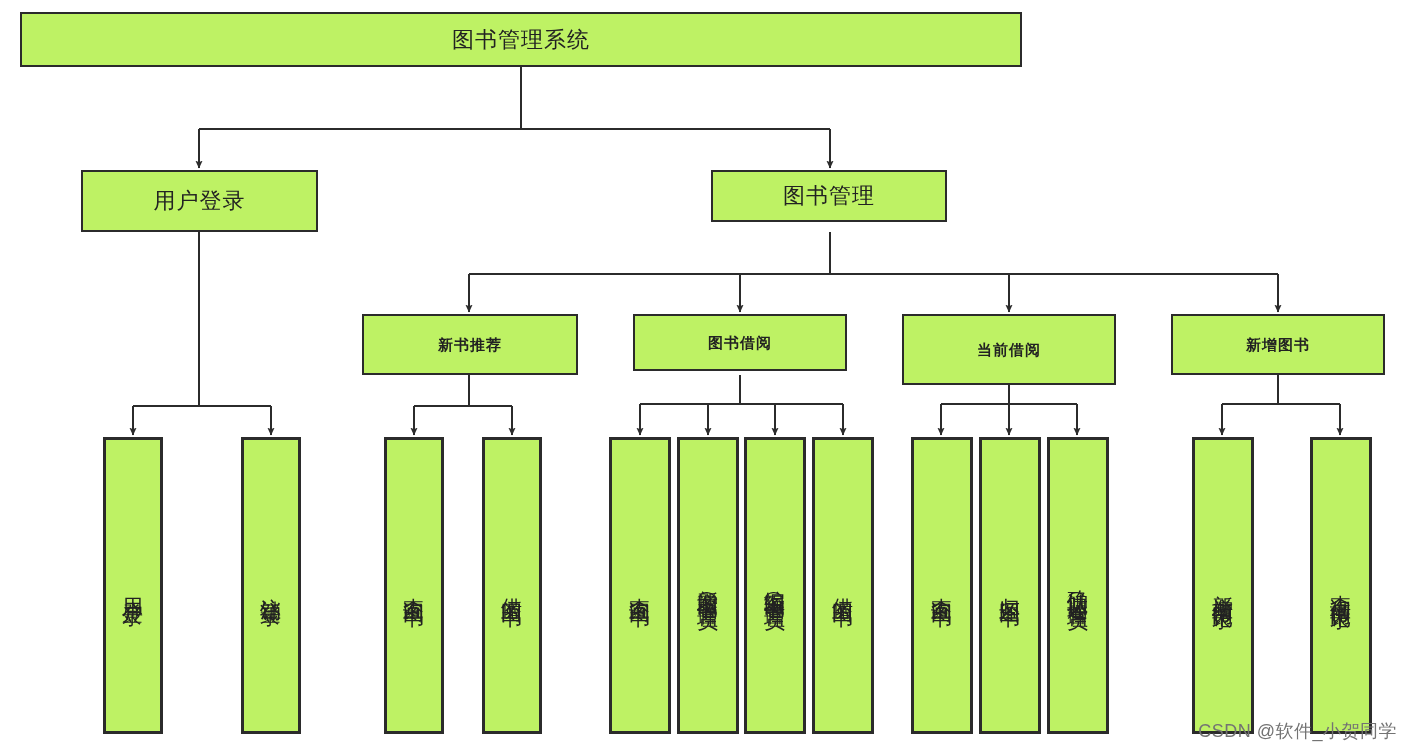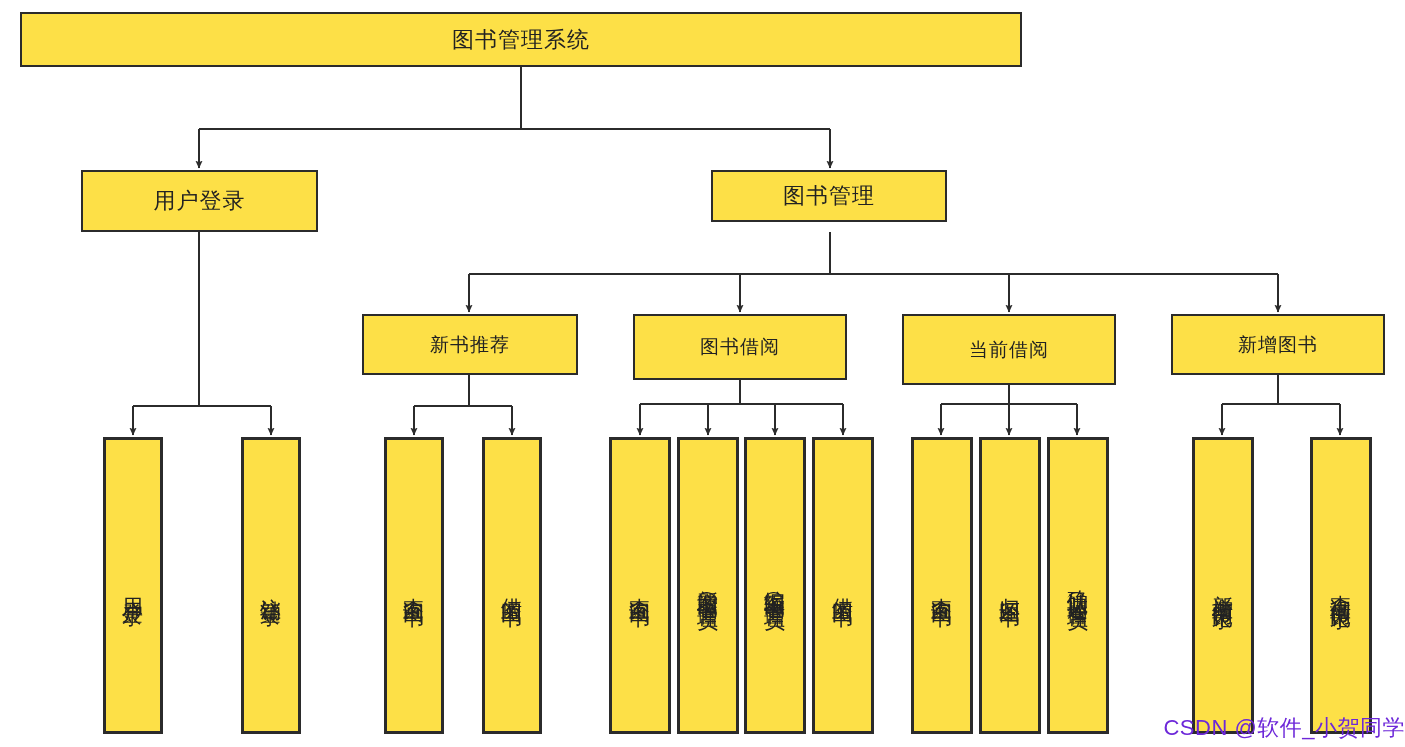--- a/index.html
+++ b/index.html
@@ -15,21 +15,21 @@
     background:#ffffff;
   }
   svg#connector-layer{
     position:absolute;left:0;top:0;
     width:1405px;height:747px;
     pointer-events:none;
   }
   .node{
     position:absolute;
     box-sizing:border-box;
-    background:#fde047;
+    background:#bef264;
     border:2px solid #2b2b2b;
     display:flex;
     align-items:center;
     justify-content:center;
     color:#2b2b2b;
   }
   .node-label{
     font-size:21px;
     line-height:1.15;
     letter-spacing:1px;
@@ -43,28 +43,28 @@
     writing-mode:vertical-rl;
     text-orientation:upright;
     font-size:21px;
     letter-spacing:3px;
     line-height:1;
     white-space:nowrap;
     padding-top:2px;
   }
   .node.root .node-label{font-size:22px;}
   .node.level2 .node-label{font-size:22px;}
-  .node.level3 .node-label{font-size:19px;}
+  .node.level3 .node-label{font-size:15px;font-weight:bold;}
 
   #watermark{
     position:absolute;
-    right:0;
+    right:8px;
     bottom:4px;
-    font-size:22px;
-    color:#6d28d9;
+    font-size:18px;
+    color:#737373;
     letter-spacing:0.5px;
     white-space:nowrap;
     user-select:none;
   }
 </style>
 </head>
 <body>
 
 <div id="diagram-root">
 
@@ -130,21 +130,21 @@
   </div>
 
   <div class="node level2" style="left:711px;top:170px;width:236px;height:52px;">
     <span class="node-label">图书管理</span>
   </div>
 
   <div class="node level3" style="left:362px;top:314px;width:216px;height:61px;">
     <span class="node-label">新书推荐</span>
   </div>
 
-  <div class="node level3" style="left:633px;top:314px;width:214px;height:66px;">
+  <div class="node level3" style="left:633px;top:314px;width:214px;height:57px;">
     <span class="node-label">图书借阅</span>
   </div>
 
   <div class="node level3" style="left:902px;top:314px;width:214px;height:71px;">
     <span class="node-label">当前借阅</span>
   </div>
 
   <div class="node level3" style="left:1171px;top:314px;width:214px;height:61px;">
     <span class="node-label">新增图书</span>
   </div>

